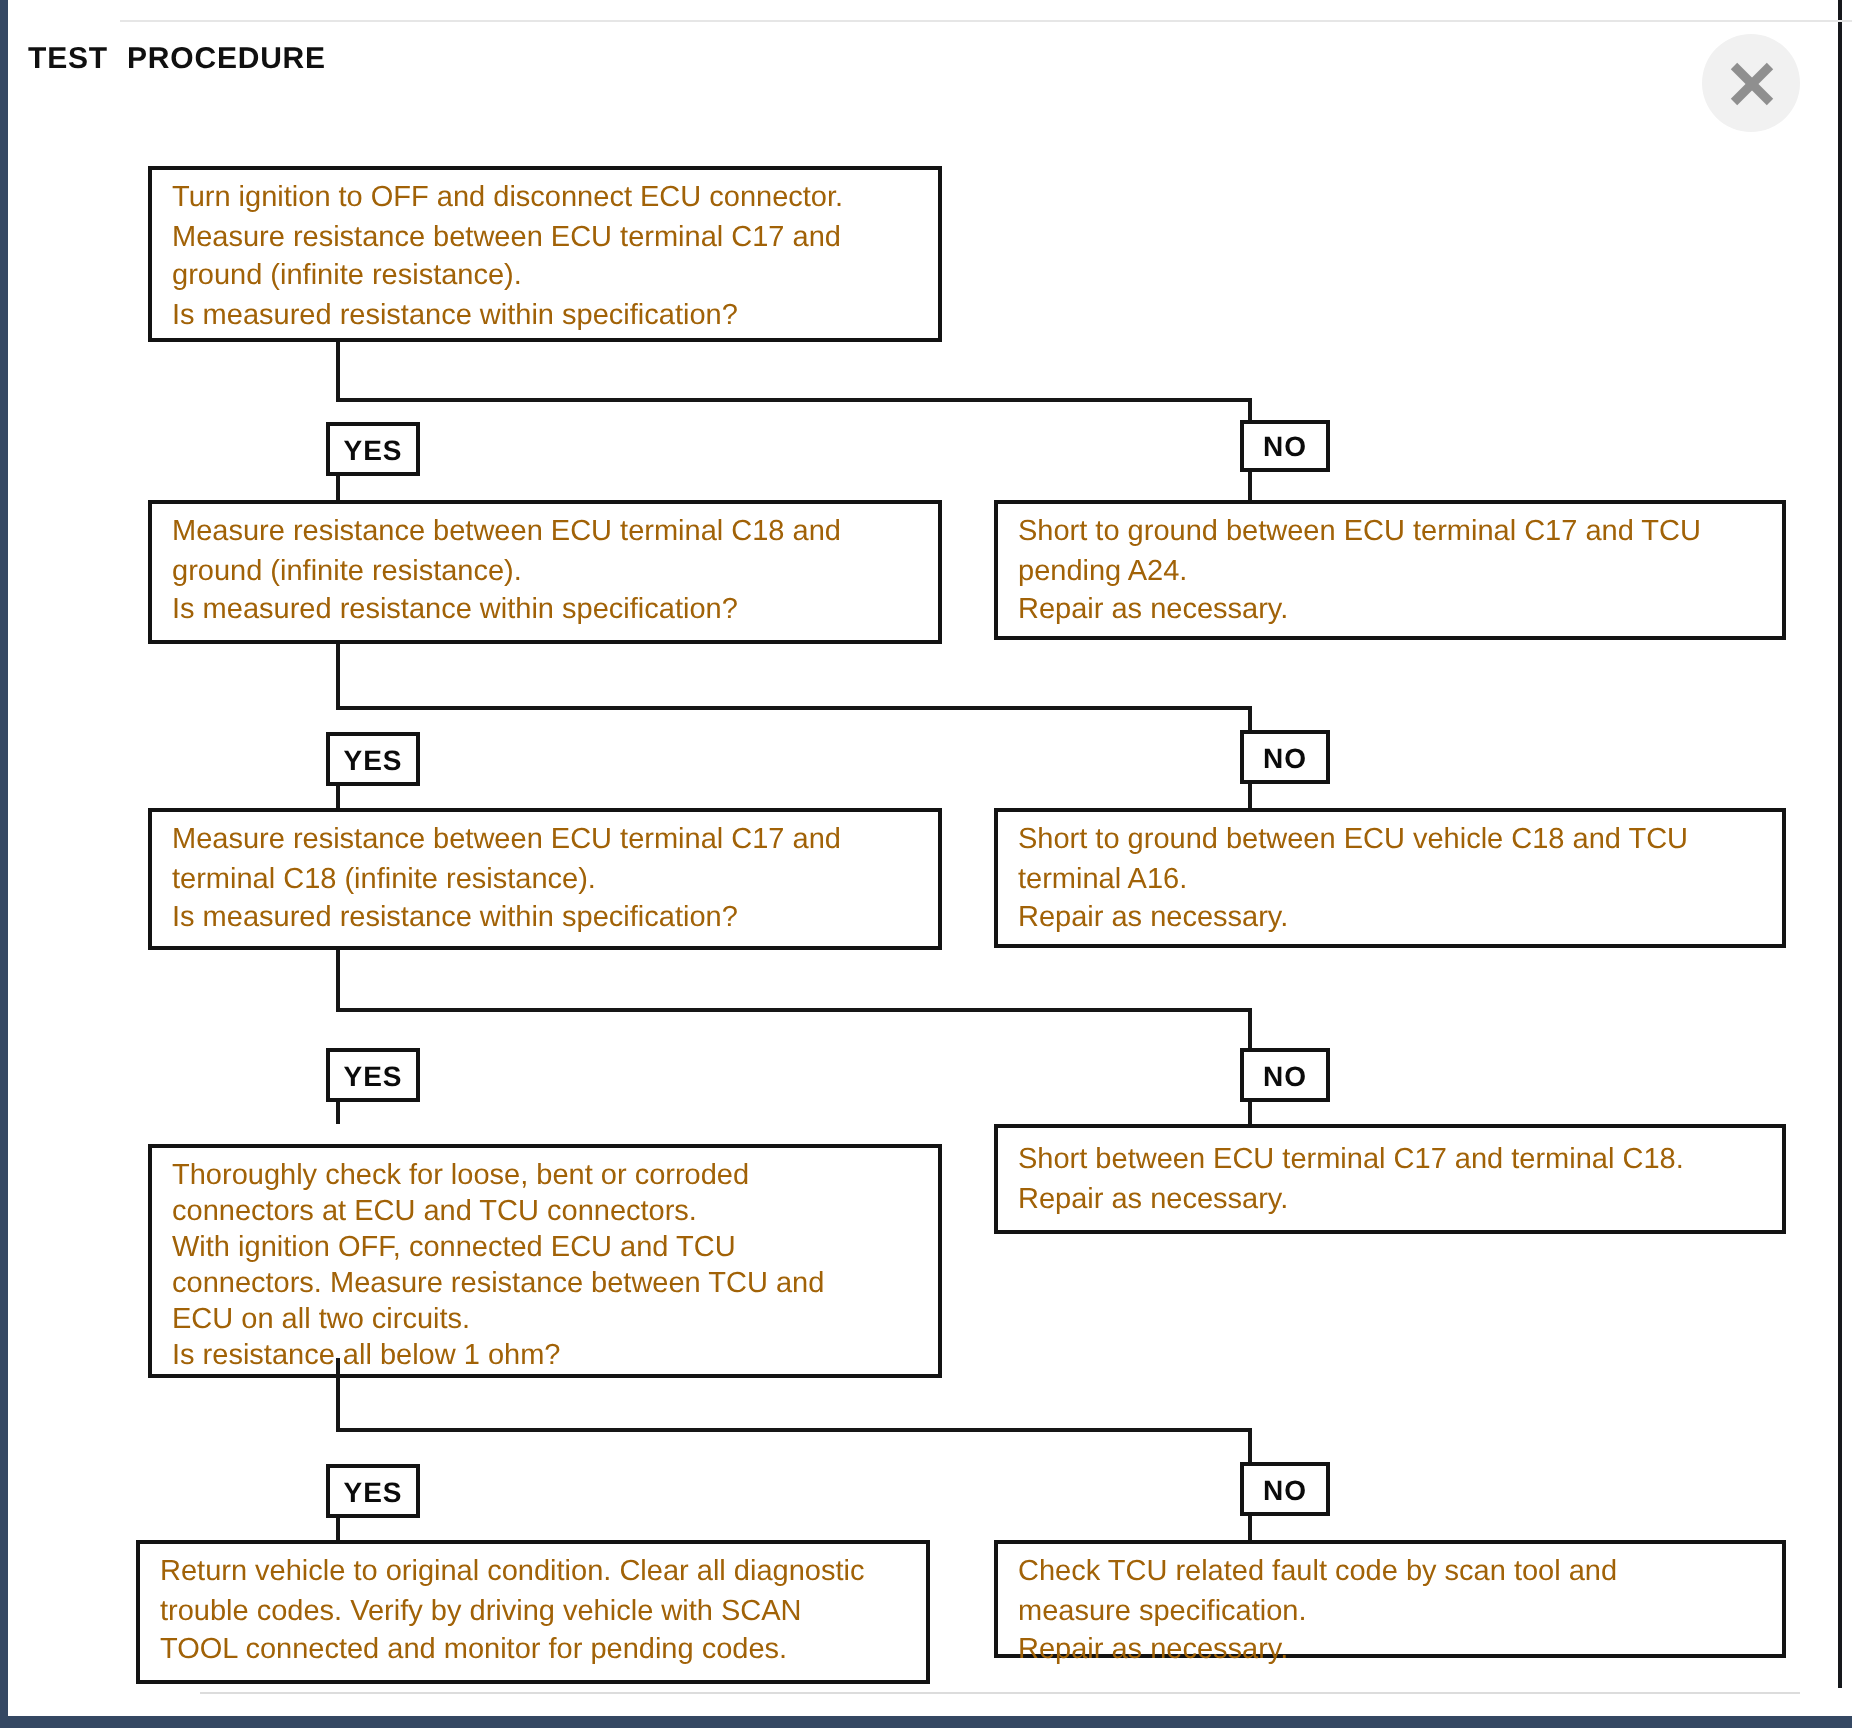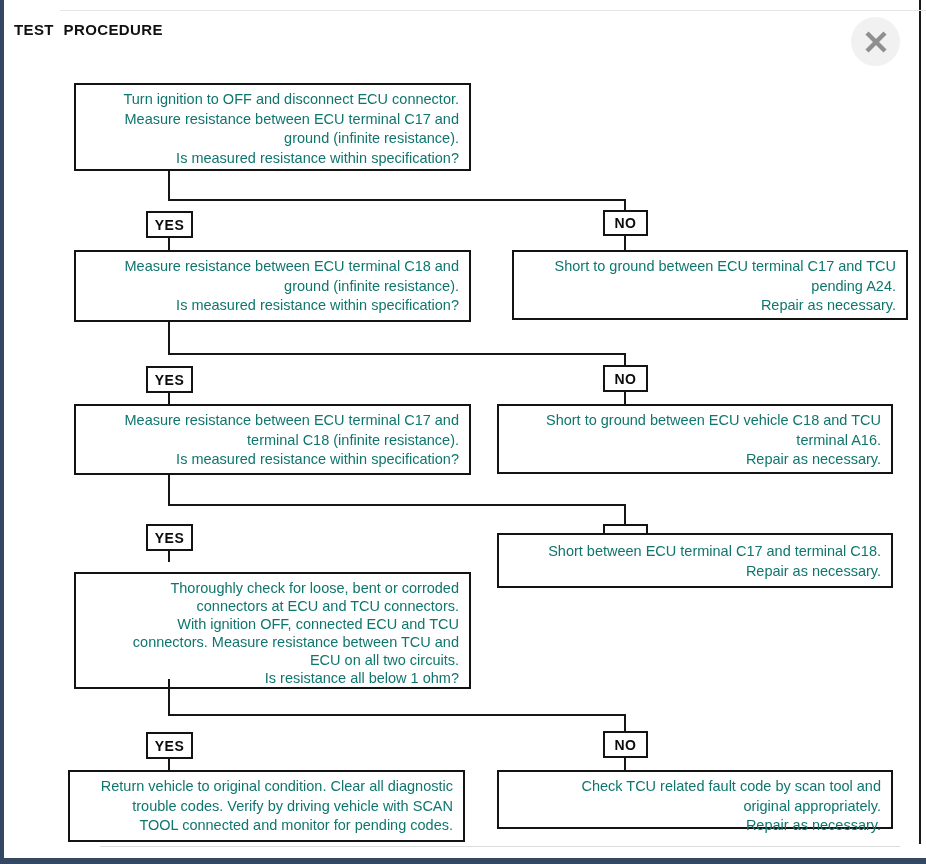--- a/index.html
+++ b/index.html
@@ -29,29 +29,29 @@
   .close-btn {
     position:absolute; left:851px; top:17px; width:49px; height:49px;
     border-radius:50%; background:#f1f1f1; border:none; cursor:pointer;
     display:flex; align-items:center; justify-content:center; padding:0;
   }
 
   
   .box {
     position:absolute; box-sizing:border-box;
     border:2px solid #131313; background:#ffffff;
-    padding:5px 10px; color:#0f766e;
-    font-size:14.5px; line-height:19.5px;text-align:right;
+    padding:5px 10px; color:#a16207;
+    font-size:14.5px; line-height:19.5px;
   }
   .box.tight { line-height:17.9px; padding-top:6px;margin-top:10px; }
   .tag {
     position:absolute; box-sizing:border-box;
     border:2px solid #131313; background:#ffffff;
     display:flex; align-items:center; justify-content:center;
-    font-size:14px; font-weight:bold; color:#0b0b0b; letter-spacing:0.5px;
+    font-size:14px; font-weight:bold; color:#0b0b0b; letter-spacing:0.5px;margin-left:17px;
   }
   .ln { position:absolute; background:#161616; }
 </style>
 </head>
 <body>
 
 <div id="screen">
 
   <div class="edge edge-left"></div>
   <div class="edge edge-right"></div>
@@ -86,21 +86,21 @@
     </div>
 
   <div class="ln" style="left:168px; top:238px; width:2px; height:13px;"></div>
   <div class="ln" style="left:624px; top:236px; width:2px; height:15px;"></div>
 
   <div class="box" style="left:74px; top:250px; width:397px; height:72px;">
     <div>Measure resistance between ECU terminal C18 and</div>
     <div>ground (infinite resistance).</div>
     <div>Is measured resistance within specification?</div>
   </div>
-  <div class="box" style="left:497px; top:250px; width:396px; height:70px;margin-left:15px;">
+  <div class="box" style="left:497px; top:250px; width:396px; height:70px;">
     <div>Short to ground between ECU terminal C17 and TCU</div>
     <div>pending A24.</div>
     <div>Repair as necessary.</div>
   </div>
 
   <div class="ln" style="left:168px; top:322px; width:2px; height:33px;"></div>
   <div class="ln" style="left:168px; top:353px; width:458px; height:2px;"></div>
   <div class="ln" style="left:624px; top:355px; width:2px; height:10px;"></div>
 
   <div class="tag" style="left:146px; top:366px; width:47px; height:27px;">
@@ -139,21 +139,21 @@
   <div class="ln" style="left:624px; top:551px; width:2px; height:11px;"></div>
 
   <div class="box tight" style="left:74px; top:562px; width:397px; height:117px;">
     <div>Thoroughly check for loose, bent or corroded</div>
     <div>connectors at ECU and TCU connectors.</div>
     <div>With ignition OFF, connected ECU and TCU</div>
     <div>connectors. Measure resistance between TCU and</div>
     <div>ECU on all two circuits.</div>
     <div>Is resistance all below 1 ohm?</div>
   </div>
-  <div class="box" style="left:497px; top:533px; width:396px; height:55px; padding-top:7px;">
+  <div class="box" style="left:497px; top:562px; width:396px; height:55px; padding-top:7px;">
     <div>Short between ECU terminal C17 and terminal C18.</div>
     <div>Repair as necessary.</div>
   </div>
 
   <div class="ln" style="left:168px; top:679px; width:2px; height:37px;"></div>
   <div class="ln" style="left:168px; top:714px; width:458px; height:2px;"></div>
   <div class="ln" style="left:624px; top:716px; width:2px; height:15px;"></div>
 
   <div class="tag" style="left:146px; top:732px; width:47px; height:27px;">
       <span>YES</span>
@@ -165,17 +165,17 @@
   <div class="ln" style="left:168px; top:759px; width:2px; height:11px;"></div>
   <div class="ln" style="left:624px; top:758px; width:2px; height:12px;"></div>
 
   <div class="box" style="left:68px; top:770px; width:397px; height:72px;">
     <div>Return vehicle to original condition. Clear all diagnostic</div>
     <div>trouble codes. Verify by driving vehicle with SCAN</div>
     <div>TOOL connected and monitor for pending codes.</div>
   </div>
   <div class="box" style="left:497px; top:770px; width:396px; height:59px;">
     <div>Check TCU related fault code by scan tool and</div>
-    <div>original appropriately.</div>
+    <div>measure specification.</div>
     <div>Repair as necessary.</div>
   </div>
 
 </div>
 
 </body></html>

